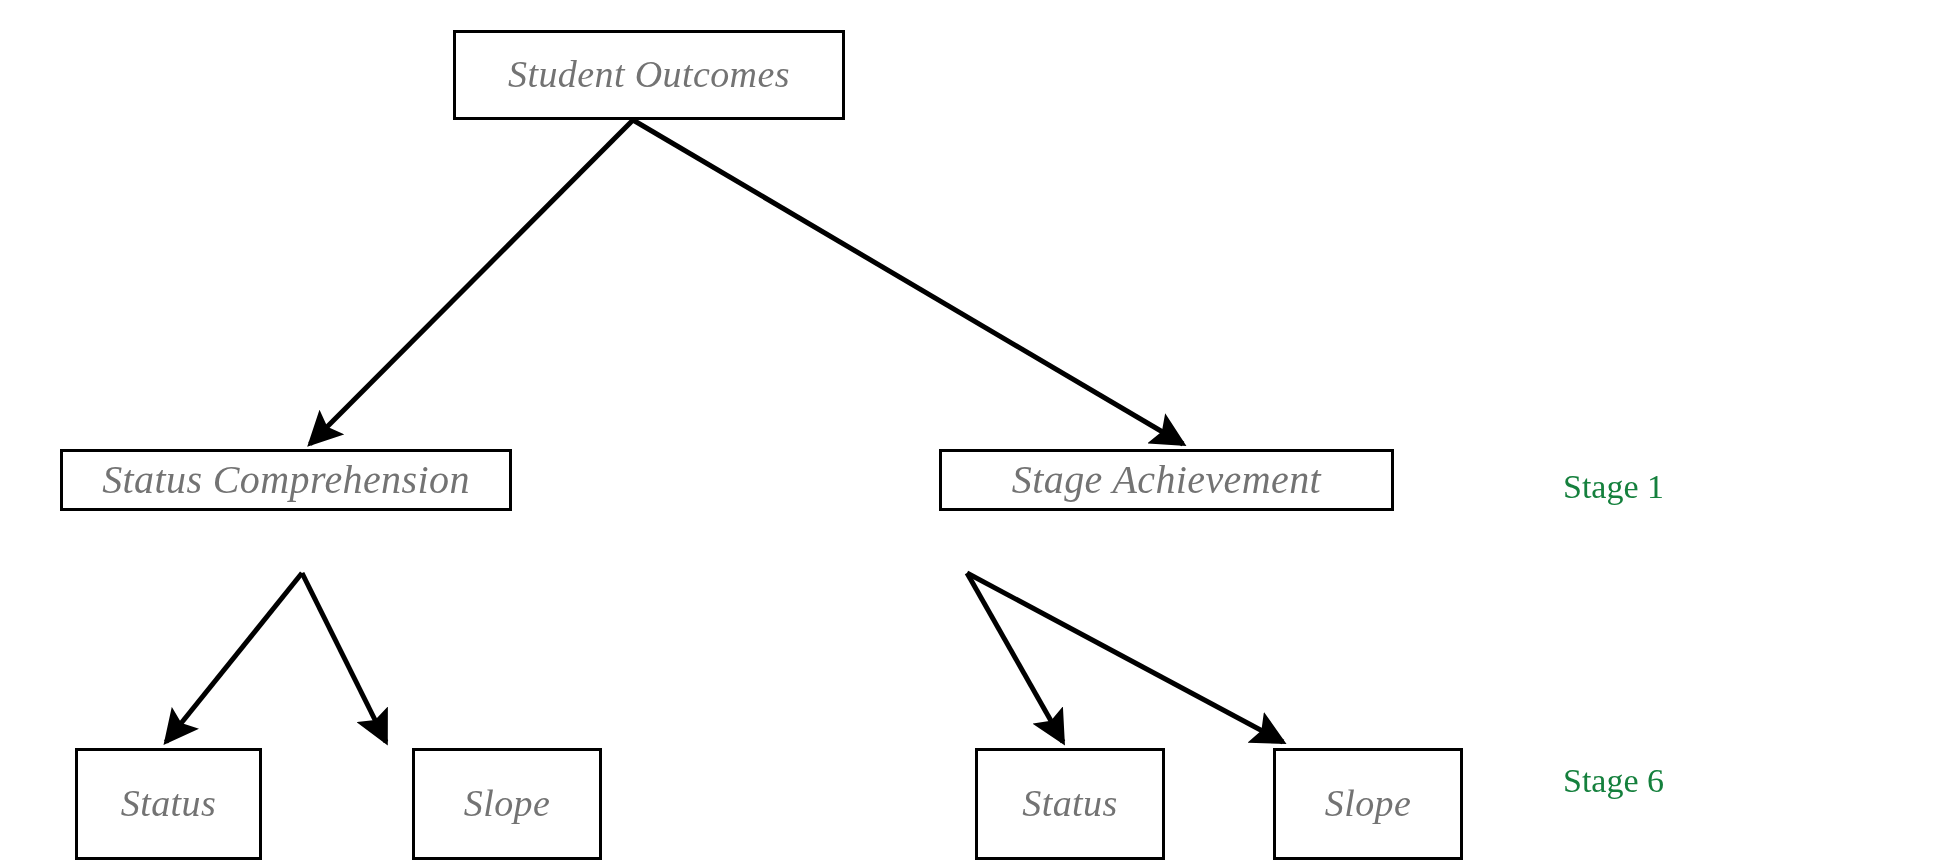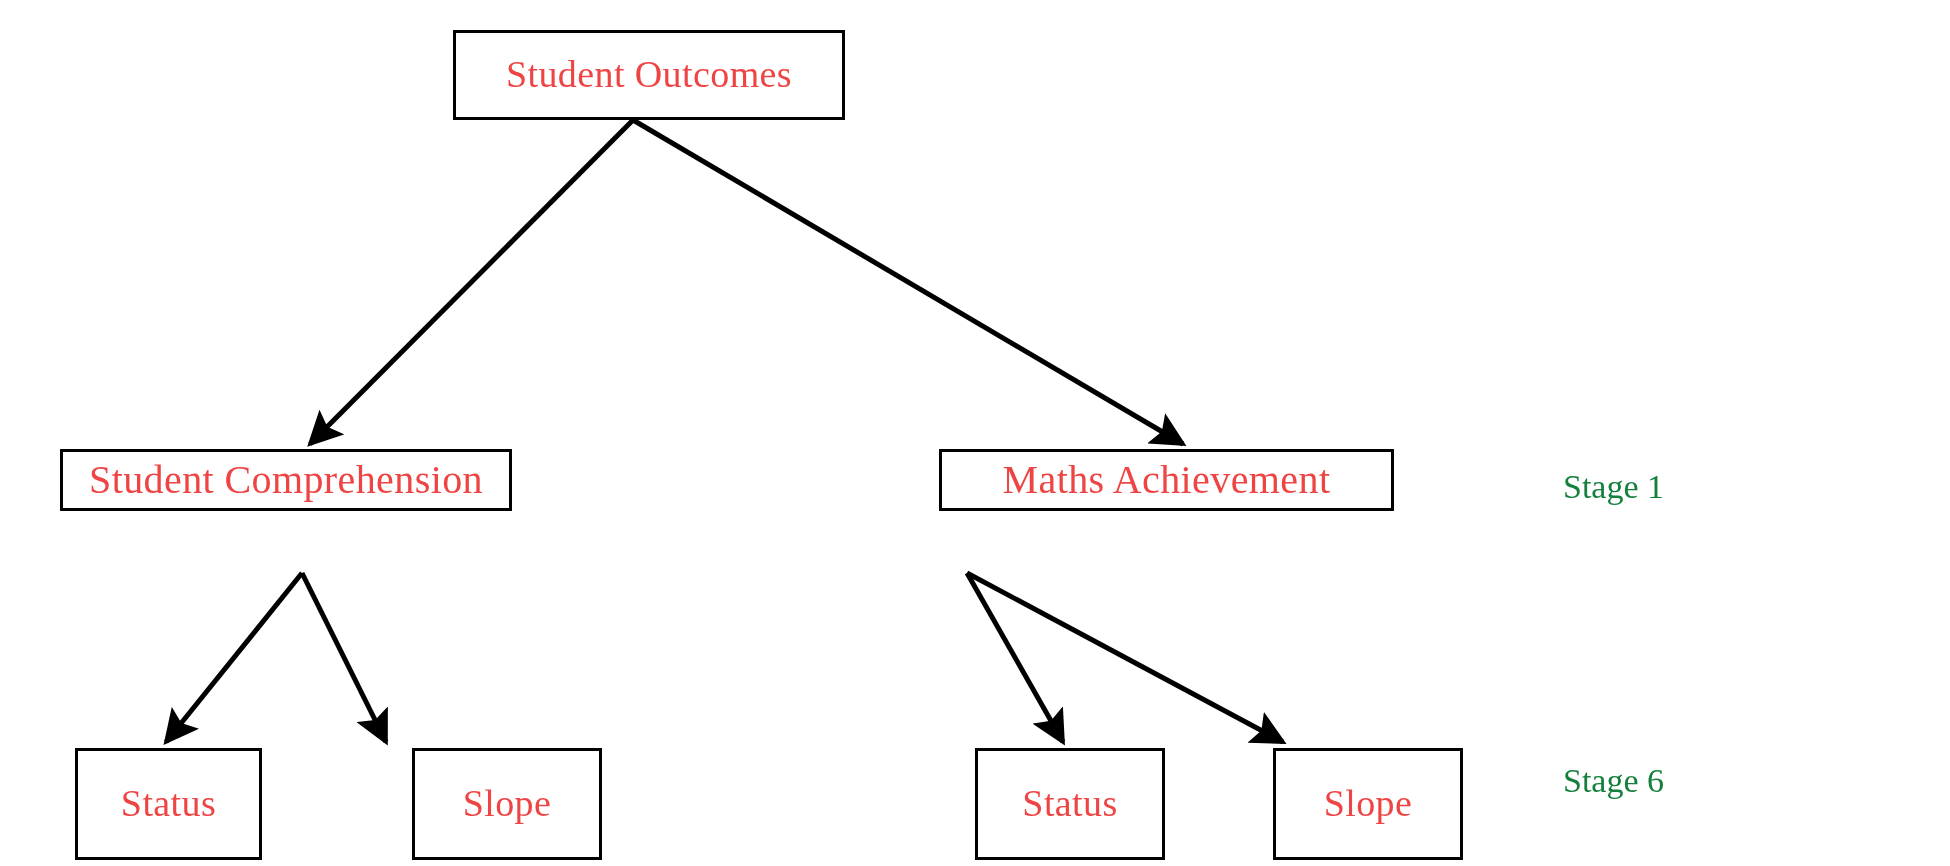--- a/index.html
+++ b/index.html
@@ -25,22 +25,23 @@
     pointer-events: none;
   }
   .node {
     position: absolute;
     box-sizing: border-box;
     border: 3px solid #000000;
     background: #ffffff;
     display: flex;
     align-items: center;
     justify-content: center;
-    color: #ef4444;
+    color: #737373;
     z-index: 2;
+    font-style: italic;
   }
   .node-label {
     display: block;
     line-height: 1.05;
     white-space: nowrap;
     letter-spacing: 0.4px;
   }
   
   #node-root {
     left: 453px;
@@ -134,25 +135,25 @@
     <line x1="967" y1="573" x2="1063" y2="742" stroke="#000000" stroke-width="5" marker-end="url(#arrowhead)"></line>
 
     <line x1="967" y1="573" x2="1283" y2="742" stroke="#000000" stroke-width="5" marker-end="url(#arrowhead)"></line>
   </svg>
 
   <div class="node" id="node-root">
     <span class="node-label">Student Outcomes</span>
   </div>
 
   <div class="node" id="node-reading">
-    <span class="node-label">Student Comprehension</span>
+    <span class="node-label">Status Comprehension</span>
   </div>
 
   <div class="node" id="node-maths">
-    <span class="node-label">Maths Achievement</span>
+    <span class="node-label">Stage Achievement</span>
   </div>
 
   <div class="node stage2" id="node-reading-status">
     <span class="node-label">Status</span>
   </div>
 
   <div class="node stage2" id="node-reading-slope">
     <span class="node-label">Slope</span>
   </div>
 

